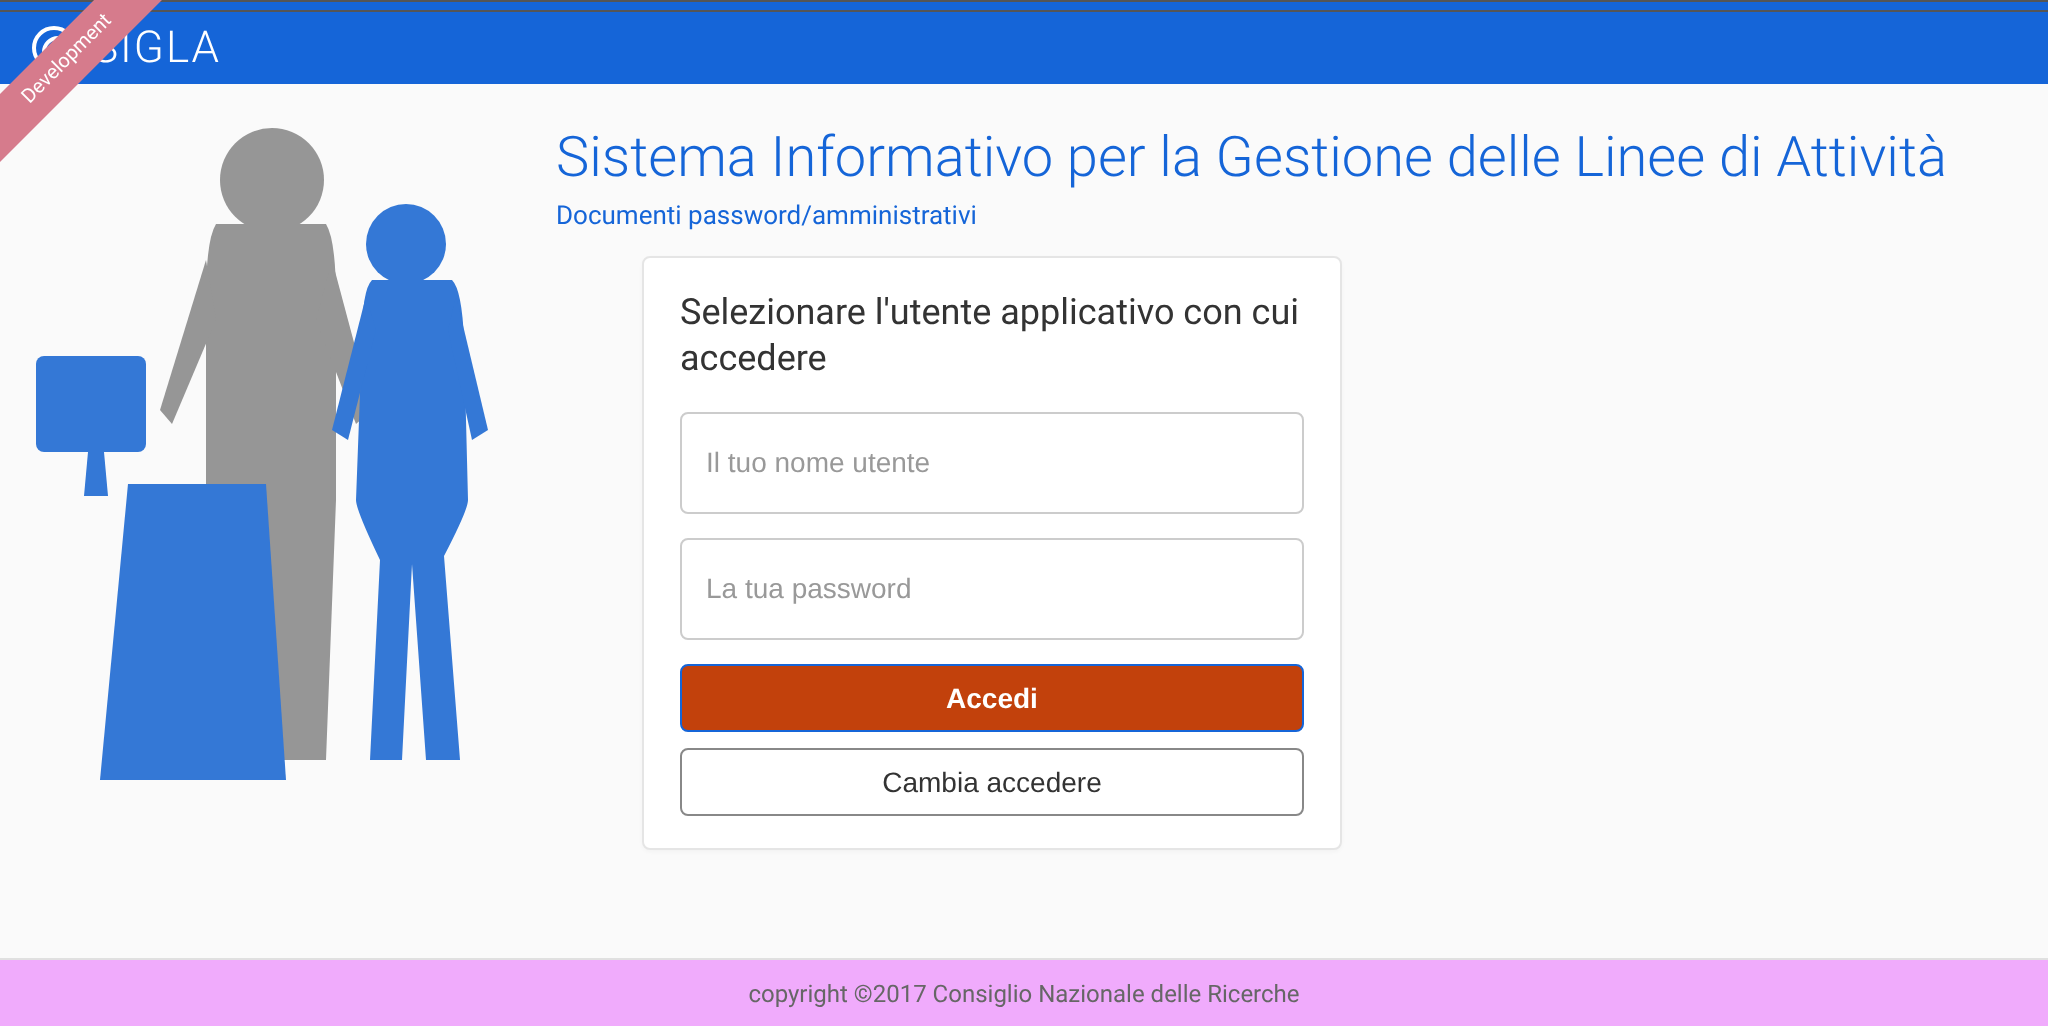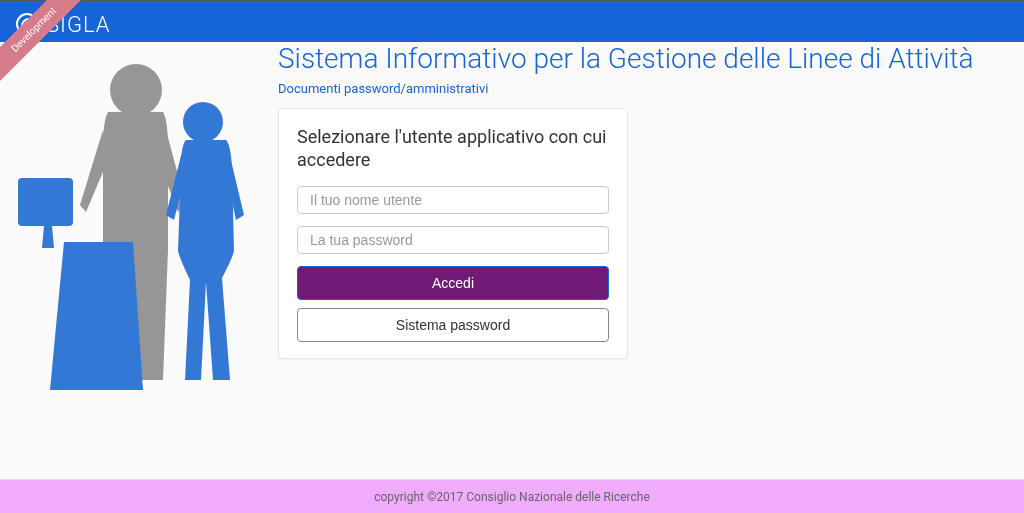--- a/index.html
+++ b/index.html
@@ -87,21 +87,21 @@
     
     .illustration {
       width: 254px;
       height: 340px;
       margin-top: 8px;
       position: relative;
     }
     
     .content {
       flex: 1;
-      padding: 0 16px;
+      padding: 20px 16px;
     }
     
     .page-title {
       color: #1565d8;
       font-size: 28px;
       font-weight: 300;
       margin-bottom: 6px;
     }
     
     .subtitle {
@@ -110,33 +110,34 @@
       margin-bottom: 12px;
     }
     
     .login-card {
       width: 350px;
       background: #fff;
       border: 1px solid #e5e5e5;
       border-radius: 4px;
       padding: 16px 18px;
       box-shadow: 0 1px 2px rgba(0,0,0,0.03);
+      margin-left: 43px;
     }
     
     .card-title {
       font-size: 18px;
       color: #333;
       font-weight: 400;
       margin-bottom: 14px;
       line-height: 1.3;
     }
     
     .form-input {
       width: 100%;
-      height: 28px;
+      height: 51px;
       border: 1px solid #ccc;
       border-radius: 4px;
       padding: 0 12px;
       font-size: 14px;
       color: #333;
       margin-bottom: 12px;
       outline: none;
     }
     
     .form-input::placeholder {
@@ -147,23 +148,24 @@
       width: 100%;
       height: 34px;
       border-radius: 4px;
       font-size: 14px;
       cursor: pointer;
       margin-bottom: 8px;
       border: 1px solid transparent;
     }
     
     .btn-primary {
-      background: #701a75;
+      background: #c2410c;
       color: #fff;
       border-color: #1565d8;
+      font-weight: bold;
     }
     
     .btn-secondary {
       background: #fff;
       color: #333;
       border: 1px solid #888;
       margin-bottom: 0;
     }
     
     .footer {
@@ -222,20 +224,20 @@
 
     <div class="login-card">
       <div class="card-title">Selezionare l'utente applicativo con cui accedere</div>
       
       <input type="text" class="form-input" placeholder="Il tuo nome utente" style="">
       
       <input type="password" class="form-input" placeholder="La tua password" style="">
       
       <button class="btn btn-primary">Accedi</button>
       
-      <button class="btn btn-secondary">Sistema password</button>
+      <button class="btn btn-secondary">Cambia accedere</button>
     </div>
   </div>
 </div>
 
 <div class="footer">
   <span>copyright ©2017 Consiglio Nazionale delle Ricerche</span>
 </div>
 
 </body></html>

